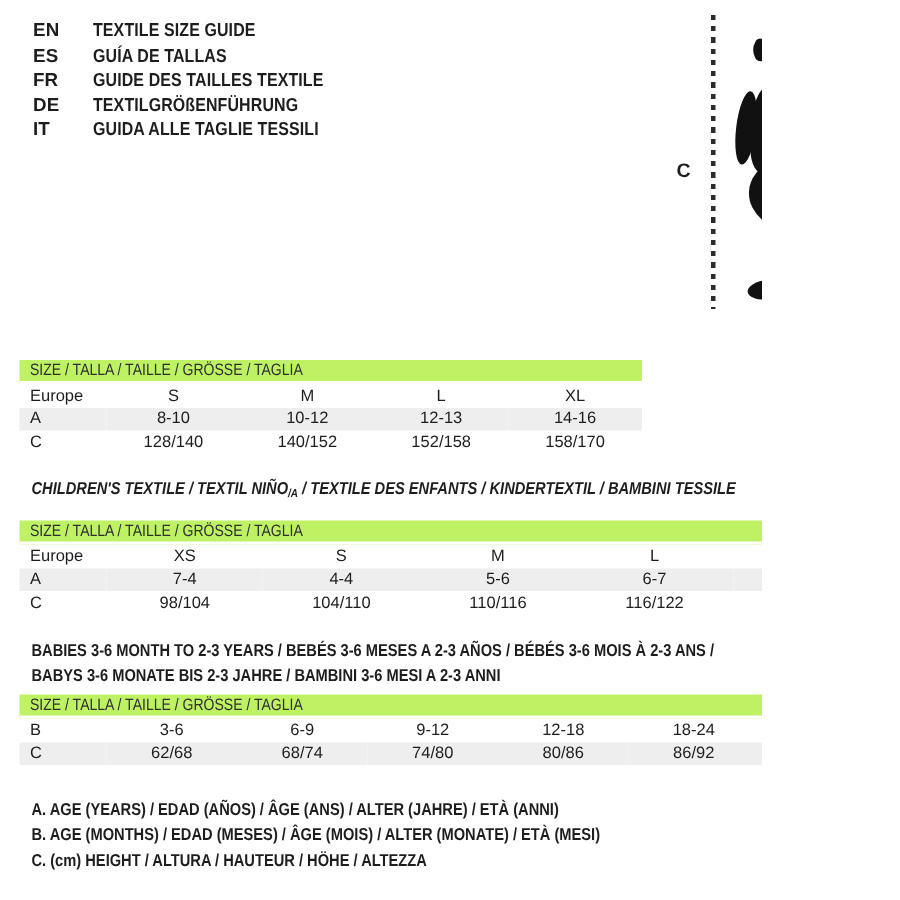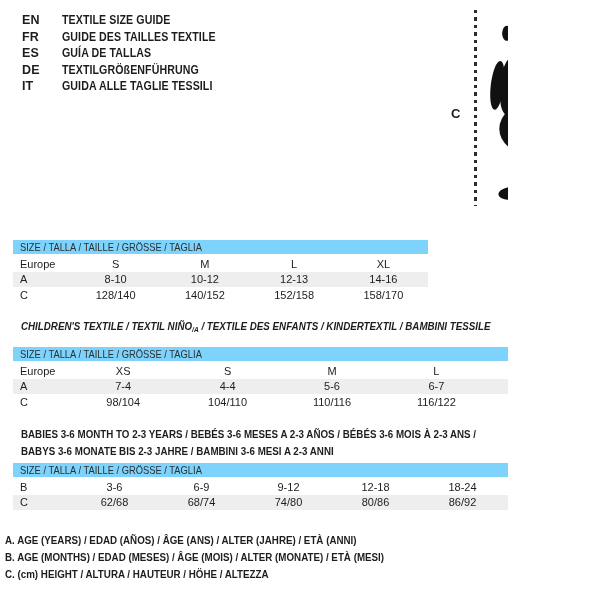--- a/index.html
+++ b/index.html
@@ -23,56 +23,56 @@
     background-image:repeating-linear-gradient(to bottom,#2b2b2b 0 3.5px,transparent 3.5px 7.5px);
   }
   .figure-label { position:absolute; left:451px; top:106px; font-weight:bold; font-size:13px; }
   .baby-svg { position:absolute; left:483px; top:4px; }
   
   .tbl-title { position:absolute; font-weight:bold; font-size:11.5px; line-height:17px; }
   #t1-title { left:21px; top:212px; }
   #t2-title { left:21px; top:318px;font-style:italic; }
   #t3-title { left:21px; top:426px; }
   .subsc { font-size:0.68em; vertical-align:-2px; }
-  .notes { position:absolute; left:5px; top:532px; font-weight:bold; font-size:11.5px; line-height:17px; }
+  .notes { position:absolute; left:21px; top:532px; font-weight:bold; font-size:11.5px; line-height:17px; }
   .note-line { display:block; }
   
   table.size-table {
     position:absolute; border-collapse:separate; border-spacing:0;
     table-layout:fixed; font-size:11px;
   }
   #t1 { left:13px; top:240px; width:415px; }
   #t2 { left:13px; top:347px; width:580px; }
   #t3 { left:13px; top:463px; width:580px; }
   th.band {
-    background:#7dd3fc; height:14px; text-align:left; font-weight:normal;
+    background:#bef264; height:14px; text-align:left; font-weight:normal;
     font-size:11px; color:#2e2e2e; padding:0 0 0 7px; border-bottom:2px solid #ffffff;
   }
   td { height:15.5px; text-align:center; padding:0; color:#1d1d1d; }
   td.lbl { text-align:left; padding-left:7px; }
   tr.alt td { background:#eeeeee; }
   col.c-label { width:58px; }
 </style>
 </head>
 <body>
 
 <div class="page">
 
   <div class="lang-block">
     <div class="lang-row">
       <span class="lang-code">EN</span>
       <span class="lang-title"><span class="cond">TEXTILE SIZE GUIDE</span></span>
     </div>
     <div class="lang-row">
+      <span class="lang-code">ES</span>
+      <span class="lang-title"><span class="cond">GUÍA DE TALLAS</span></span>
+    </div>
+    <div class="lang-row">
       <span class="lang-code">FR</span>
       <span class="lang-title"><span class="cond">GUIDE DES TAILLES TEXTILE</span></span>
-    </div>
-    <div class="lang-row">
-      <span class="lang-code">ES</span>
-      <span class="lang-title"><span class="cond">GUÍA DE TALLAS</span></span>
     </div>
     <div class="lang-row">
       <span class="lang-code">DE</span>
       <span class="lang-title"><span class="cond">TEXTILGRÖßENFÜHRUNG</span></span>
     </div>
     <div class="lang-row">
       <span class="lang-code">IT</span>
       <span class="lang-title"><span class="cond">GUIDA ALLE TAGLIE TESSILI</span></span>
     </div>
   </div>

